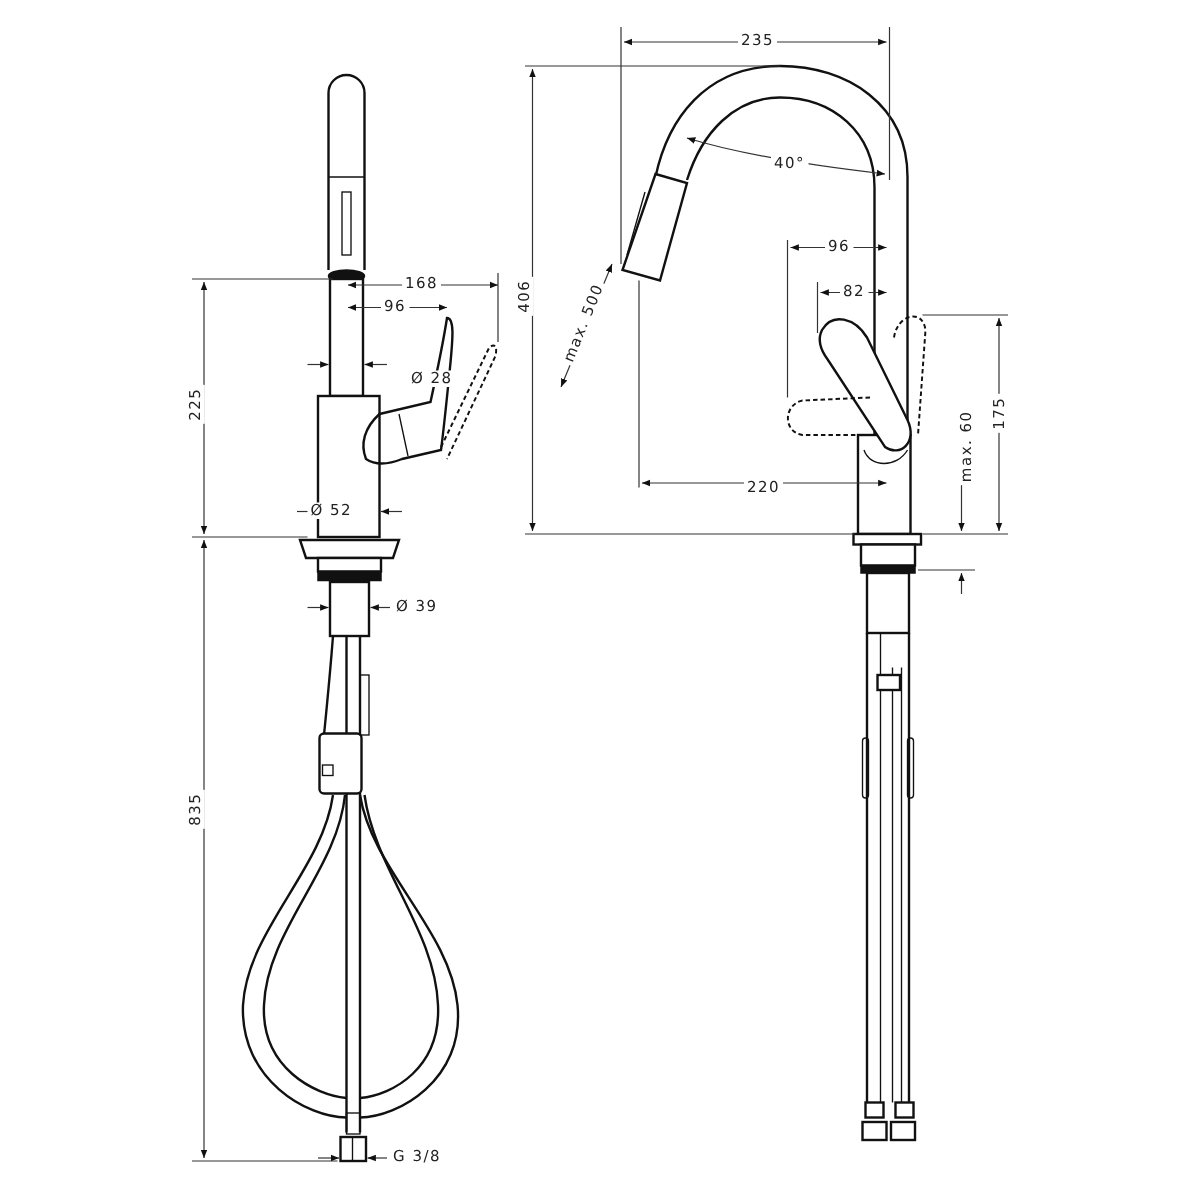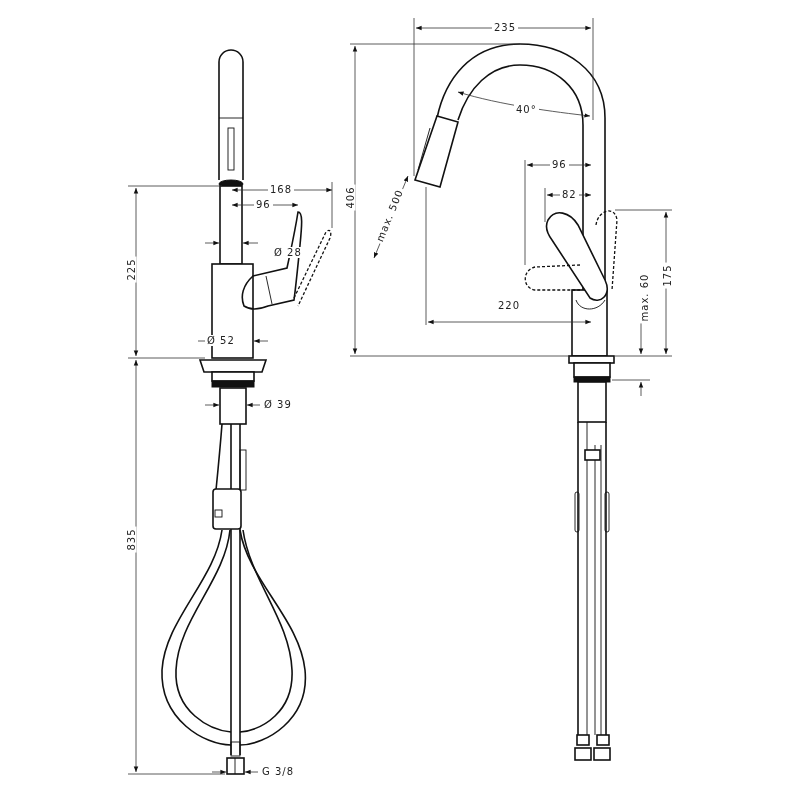--- a/index.html
+++ b/index.html
@@ -151,16 +151,16 @@
 <span class="lbl" style="left:260px;top:766px;">G 3/8</span>
 <span class="lbl" style="left:118px;top:264px;transform:rotate(-90deg);">225</span>
 <span class="lbl" style="left:118px;top:534px;transform:rotate(-90deg);">835</span>
 
 <span class="lbl" style="left:492px;top:22px;">235</span>
 <span class="lbl" style="left:514px;top:104px;">40°</span>
 <span class="lbl" style="left:337px;top:192px;transform:rotate(-90deg);">406</span>
 <span class="lbl" style="left:360px;top:210px;transform:rotate(-68deg);">max. 500</span>
 <span class="lbl" style="left:550px;top:159px;">96</span>
 <span class="lbl" style="left:560px;top:189px;">82</span>
-<span class="lbl" style="left:496px;top:300px;">220</span>
+<span class="lbl" style="left:496px;top:320px;">220</span>
 <span class="lbl" style="left:654px;top:270px;transform:rotate(-90deg);">175</span>
 <span class="lbl" style="left:619px;top:292px;transform:rotate(-90deg);">max. 60</span>
 </div>
 
 </body></html>

